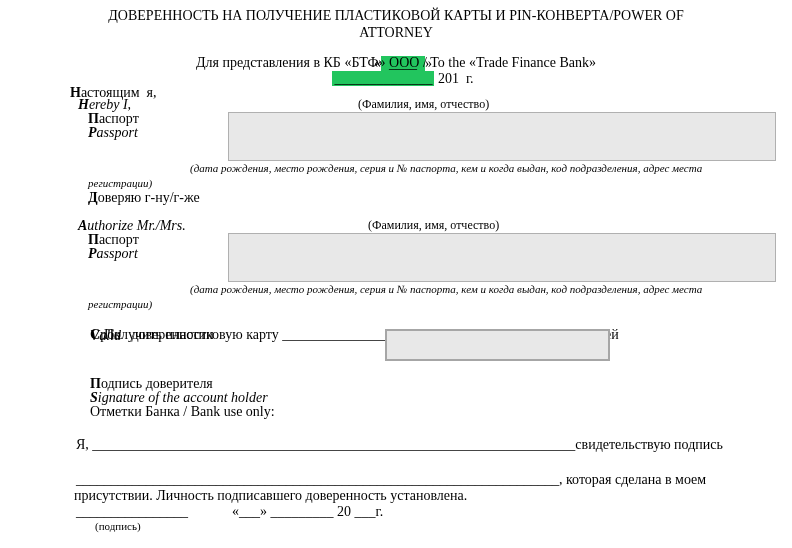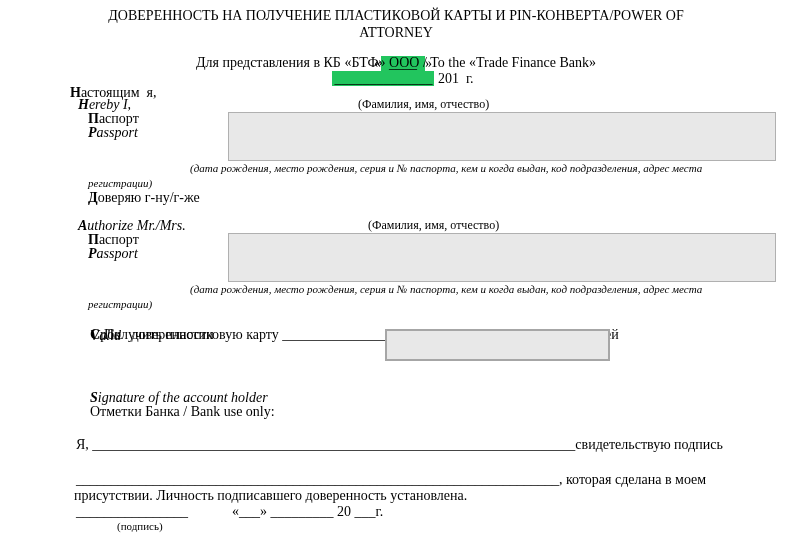--- a/index.html
+++ b/index.html
@@ -74,36 +74,37 @@
 
   <div class="abs b" style="left:90px; top:311px;">
     <span>Получить пластиковую карту </span><span>_______________________________</span><span>и PIN-конверт к ней</span>
   </div>
 
   <div class="abs fl" style="left:90px; top:327px;">Срок   доверенности</div>
   <div class="abs i fl" style="left:90px; top:328px;">Valid</div>
 
   <div class="fbox fbox-thick" style="left:385px; top:329px; width:221px; height:28px;"></div>
 
+  <div class="abs fl" style="left:90px; top:376px;">Подпись доверителя</div>
   <div class="abs i fl" style="left:90px; top:390px;">Signature of the account holder</div>
 
   <div class="abs b" style="left:90px; top:404px;">Отметки Банка / Bank use only:</div>
 
   <div class="abs" style="left:62px; top:421px;">
     <span>Я, </span><span>_____________________________________________________________________</span><span>свидетельствую подпись</span>
   </div>
 
   <div class="abs" style="left:62px; top:456px;">
     <span>_____________________________________________________________________</span><span>, которая сделана в моем</span>
   </div>
 
   <div class="abs" style="left:74px; top:488px;">присутствии. Личность подписавшего доверенность установлена.</div>
 
   <div class="abs" style="left:76px;  top:504px;">________________</div>
   <div class="abs" style="left:232px; top:504px;">«___» _________ 20 ___г.</div>
 
-  <div class="abs cap2" style="left:95px; top:520px;margin-left:22px;">(подпись)</div>
+  <div class="abs cap2" style="left:95px; top:520px;">(подпись)</div>
 
   <div class="abs" style="left:150px; top:533px;">
     
   </div>
 
 </div>
 
 </body></html>

